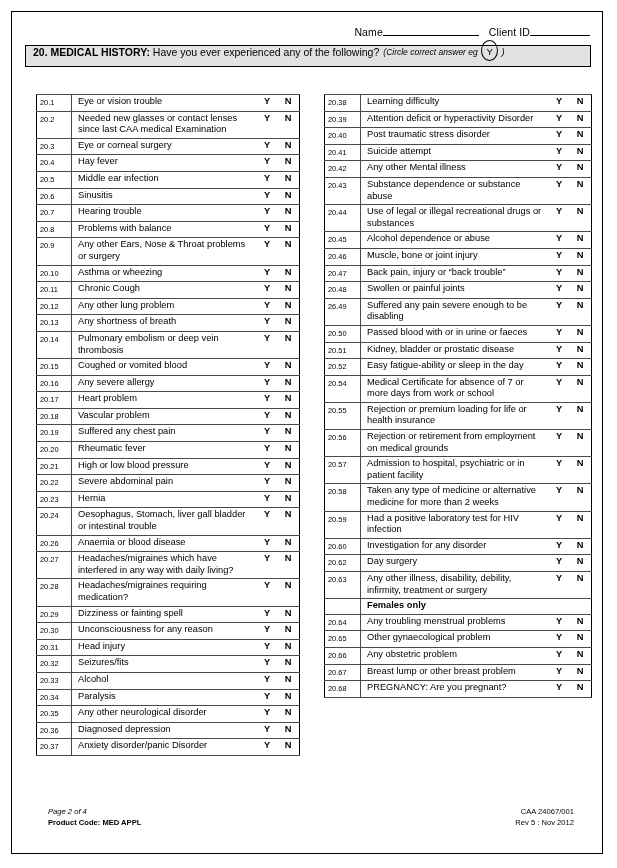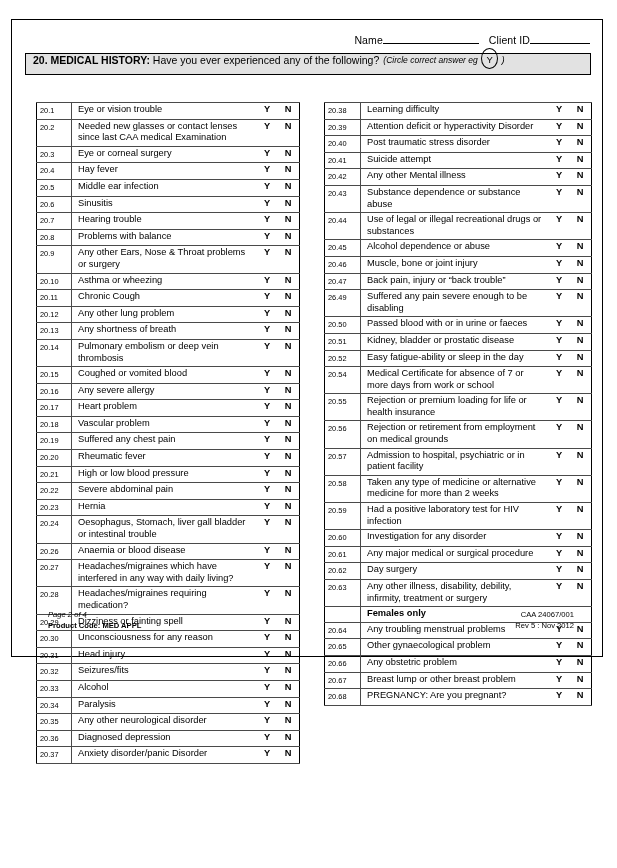--- a/index.html
+++ b/index.html
@@ -13,24 +13,23 @@
     font-family: "Liberation Sans", sans-serif;
     color: #000000;
     position: relative;
     overflow: hidden;
   }
   .page {
     position: absolute;
     left: 11px;
     top: 11px;
     width: 592px;
-    height: 638px;
+    height: 843px;
     border: 1.5px solid #000000;
     box-sizing: border-box;
-    margin-top: 8px;
   }
 
   
   .idline {
     position: absolute;
     right: 12px;
     top: 14px;
     font-size: 10.5px;
     white-space: nowrap;
     letter-spacing: 0.1px;
@@ -451,20 +450,26 @@
           <td class="c-y">Y</td>
           <td class="c-n">N</td>
         </tr>
         <tr>
           <td class="c-num">20.47</td>
           <td class="c-txt">Back pain, injury or “back trouble”</td>
           <td class="c-y">Y</td>
           <td class="c-n">N</td>
         </tr>
         <tr>
+          <td class="c-num">20.48</td>
+          <td class="c-txt">Swollen or painful joints</td>
+          <td class="c-y">Y</td>
+          <td class="c-n">N</td>
+        </tr>
+        <tr>
           <td class="c-num">26.49</td>
           <td class="c-txt">Suffered any pain severe enough to be disabling</td>
           <td class="c-y">Y</td>
           <td class="c-n">N</td>
         </tr>
         <tr>
           <td class="c-num">20.50</td>
           <td class="c-txt">Passed blood with or in urine or faeces</td>
           <td class="c-y">Y</td>
           <td class="c-n">N</td>
@@ -513,26 +518,20 @@
         </tr>
         <tr>
           <td class="c-num">20.59</td>
           <td class="c-txt">Had a positive laboratory test for HIV infection</td>
           <td class="c-y">Y</td>
           <td class="c-n">N</td>
         </tr>
         <tr>
           <td class="c-num">20.60</td>
           <td class="c-txt">Investigation for any disorder</td>
-          <td class="c-y">Y</td>
-          <td class="c-n">N</td>
-        </tr>
-        <tr>
-          <td class="c-num">20.61</td>
-          <td class="c-txt">Any major medical or surgical procedure</td>
           <td class="c-y">Y</td>
           <td class="c-n">N</td>
         </tr>
         <tr>
           <td class="c-num">20.62</td>
           <td class="c-txt">Day surgery</td>
           <td class="c-y">Y</td>
           <td class="c-n">N</td>
         </tr>
         <tr>

